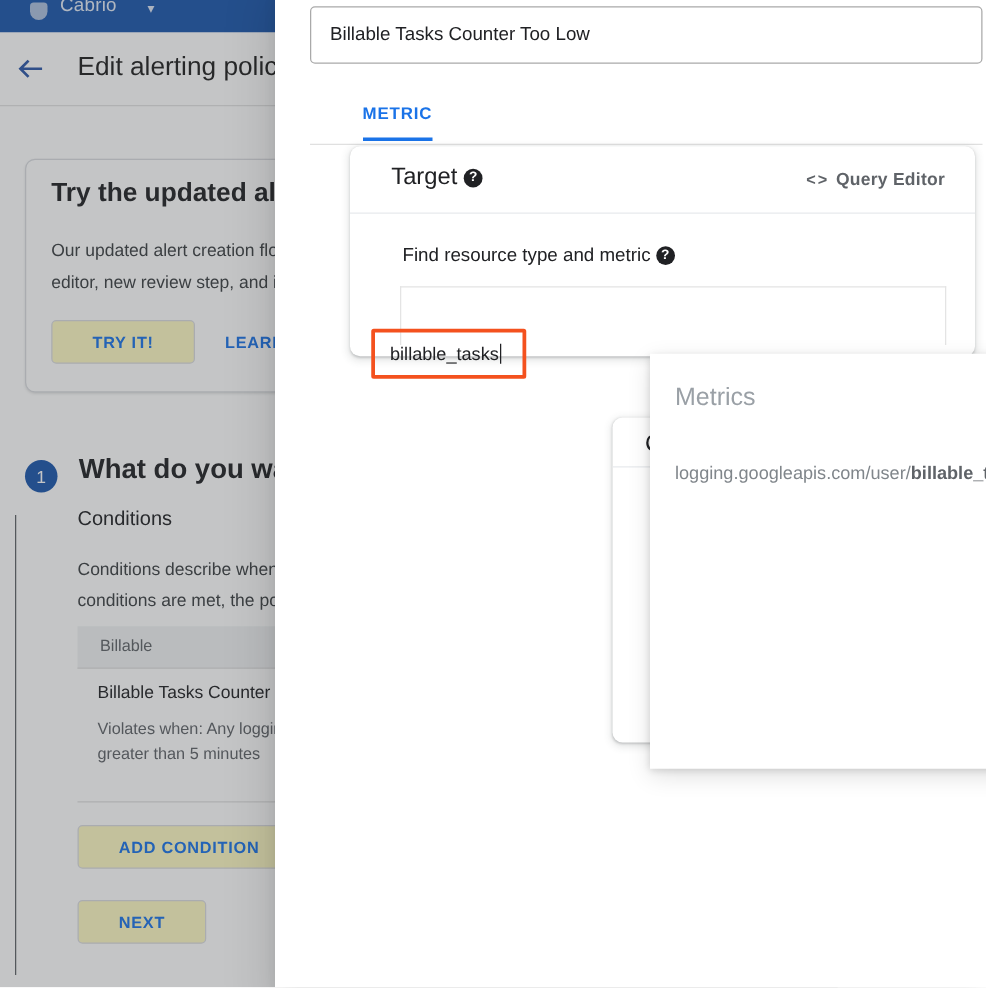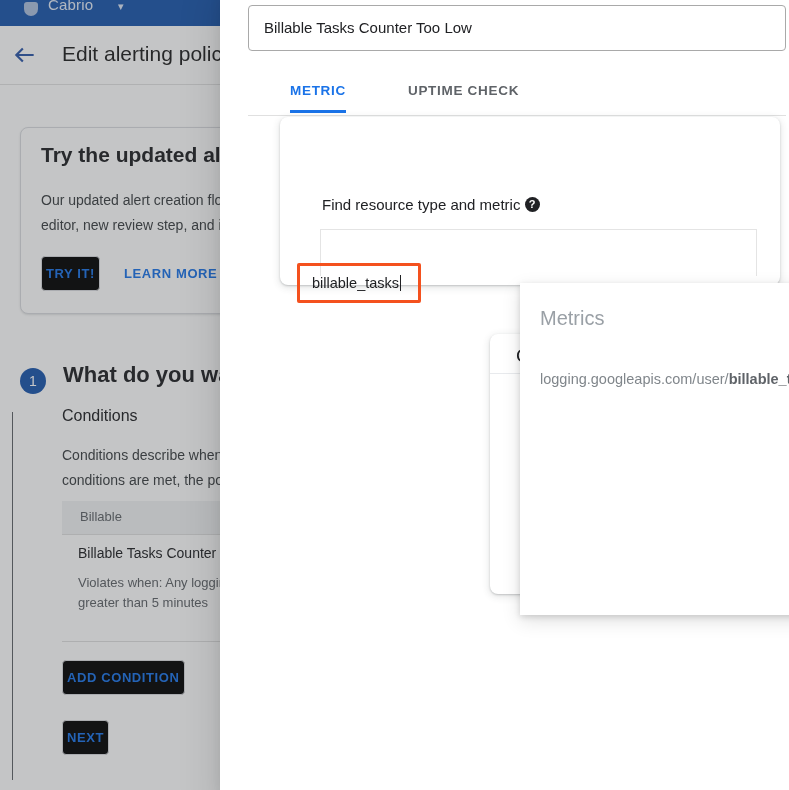--- a/index.html
+++ b/index.html
@@ -109,26 +109,26 @@
   .promo-actions {
     position: absolute;
     left: 20px; top: 128px;
     display: flex;
     align-items: center;
     gap: 16px;
   }
   .btn-outline {
     border: 1px solid #dadce0;
     border-radius: 4px;
-    background: #000000;
+    background: #fef9c3;
     color: #1a73e8;
     font-size: 13px;
     font-weight: bold;
     letter-spacing: .6px;
-    padding: 9px 4px;
+    padding: 9px 32px;
     white-space: nowrap;
   }
   .btn-text {
     background: transparent;
     border: none;
     color: #1a73e8;
     font-size: 13px;
     font-weight: bold;
     letter-spacing: .6px;
     padding: 9px 8px;
@@ -495,30 +495,39 @@
   <div id="scrim"></div>
 
   <div id="dialog">
 
     <div class="name-field" title="Condition name">
       <span>Billable Tasks Counter Too Low</span>
     </div>
 
     <div class="tabs">
       <div class="tab t1 active">METRIC</div>
-      <div class="tab t2">UPTIME CHECK</div>
     </div>
 
     <div class="card" id="behind-card">
       <div class="behind-card-header">
         <div class="behind-card-title">Configuration</div>
       </div>
     </div>
 
     <div class="card" id="target-card">
+      <div class="card-header">
+        <div class="card-title">
+          <span>Target</span>
+          <span class="help-dot">?</span>
+        </div>
+        <div class="query-editor">
+          <span class="code-icon">&lt;&nbsp;&gt;</span>
+          <span>Query Editor</span>
+        </div>
+      </div>
 
       <div class="find-label">
         <span>Find resource type and metric</span>
         <span class="help-dot">?</span>
       </div>
 
       <div class="metric-input" title="Select a metric"></div>
     </div>
 
     <div id="dropdown">

